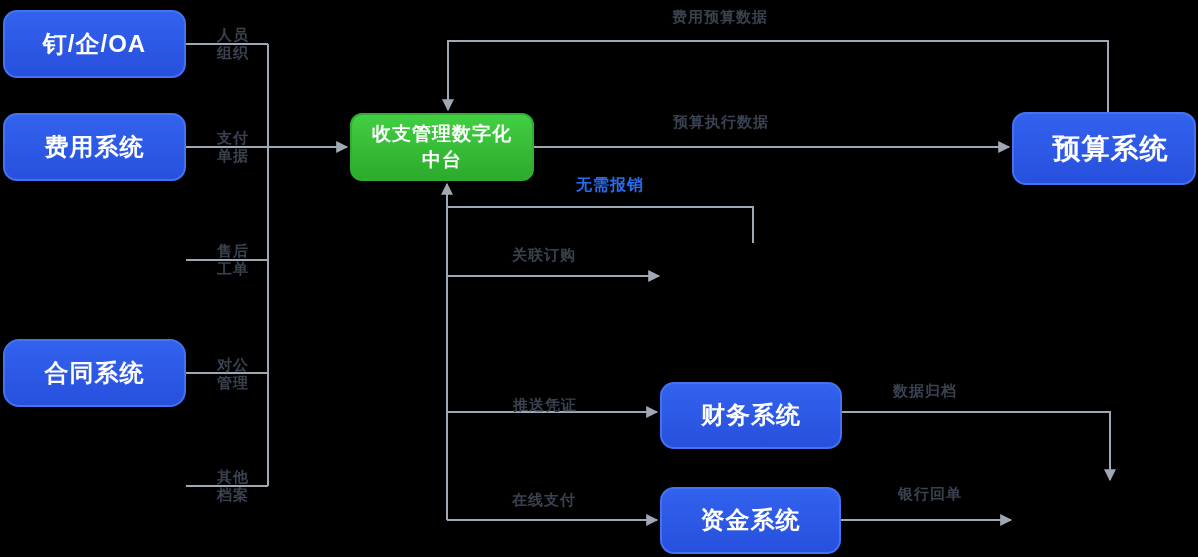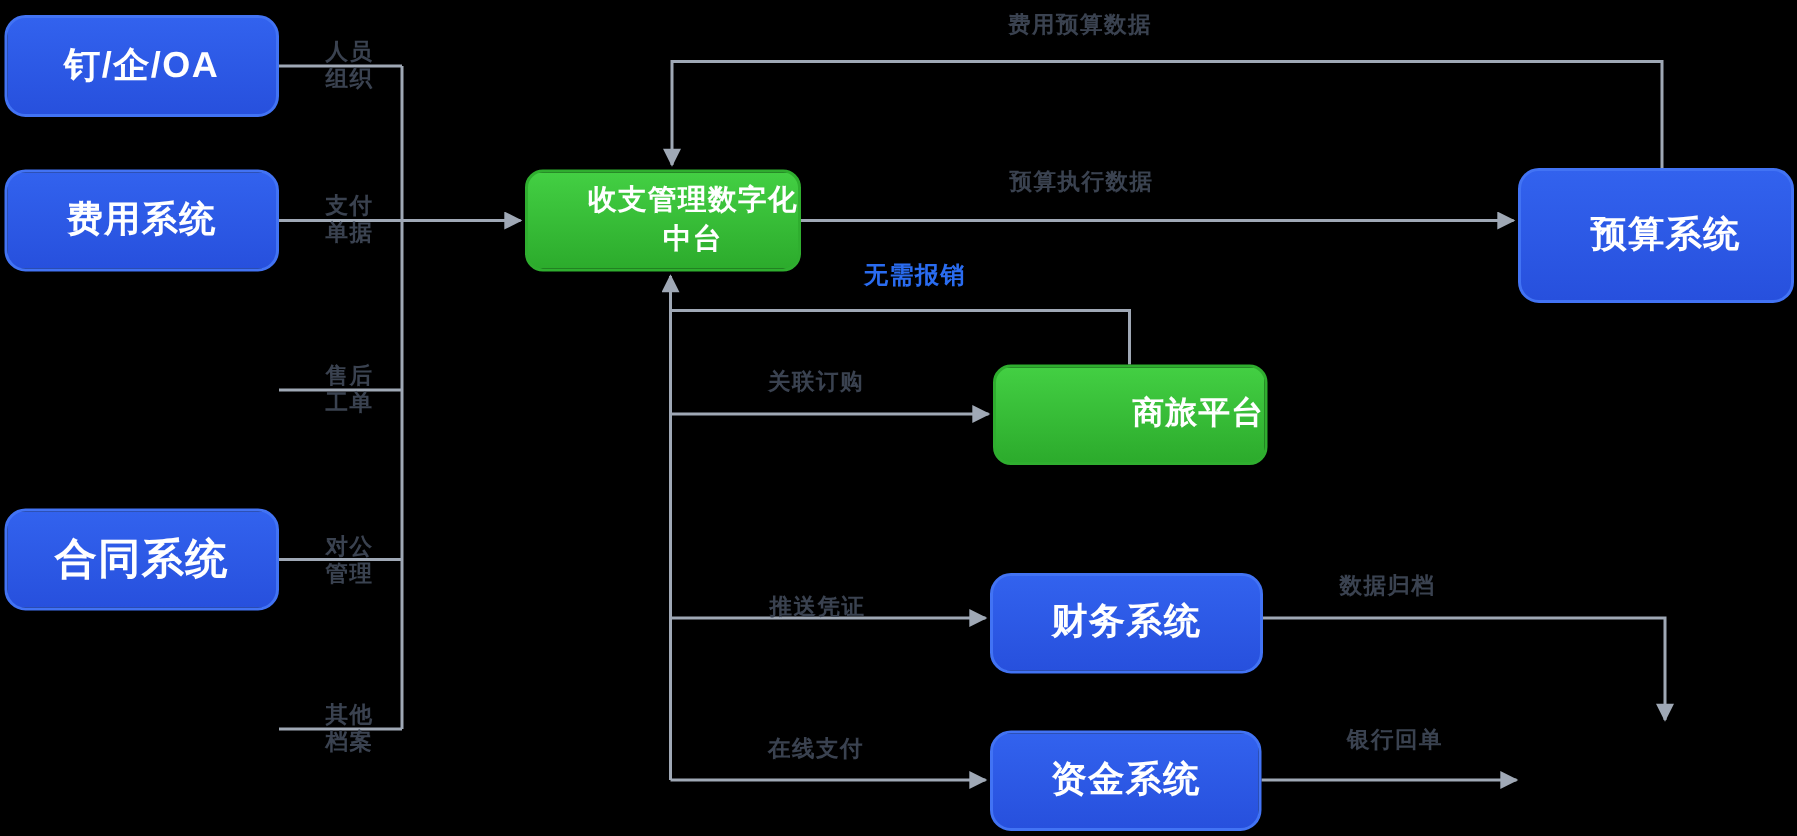--- a/index.html
+++ b/index.html
@@ -33,21 +33,20 @@
     letter-spacing:1px;
   }
   .node.blue{
     background:linear-gradient(180deg,var(--blue-top,#3262ee),var(--blue-bottom,#2750dd));
     border:2px solid var(--blue-border,#4273f4);
   }
   .node.green{
     background:linear-gradient(180deg,var(--green-top,#43cf43),var(--green-bottom,#2cab2c));
     border:2px solid var(--green-border,#2fae2f);
     border-radius:12px;
-    justify-content:flex-end;
   }
   .node-label{white-space:pre-line;line-height:1.35;}
 </style>
 </head>
 <body>
 
 <div id="canvas" style="--bg: #000000; --blue-top: #3262ee; --blue-bottom: #2750dd; --blue-border: #4273f4; --green-top: #43cf43; --green-bottom: #2cab2c; --green-border: #2fae2f; --edge-label: #3a4250; --edge-label-accent: #2a6cf0; --node-text: #ffffff;">
 
   <svg id="edges" width="1198" height="557" viewBox="0 0 1198 557">
     <defs>
@@ -90,32 +89,29 @@
   <span class="edge-label" style="left: 925px; top: 391px;">数据归档</span>
   <span class="edge-label" style="left: 544px; top: 500px;">在线支付</span>
   <span class="edge-label" style="left: 930px; top: 494px;">银行回单</span>
 
   <div class="node blue" style="left: 3px; top: 10px; width: 183px; height: 68px; font-size: 24px;">
       <span class="node-label">钉/企/OA</span>
     </div>
   <div class="node blue" style="left: 3px; top: 113px; width: 183px; height: 68px; font-size: 24px;">
       <span class="node-label">费用系统</span>
     </div>
-  <div class="node blue" style="left: 3px; top: 339px; width: 183px; height: 68px; font-size: 28px;">
+  <div class="node blue" style="left: 3px; top: 339px; width: 183px; height: 68px; font-size: 24px; border-radius: 16px;">
       <span class="node-label">合同系统</span>
     </div>
   <div class="node green" style="left: 350px; top: 113px; width: 184px; height: 68px; font-size: 19px;">
       <span class="node-label">收支管理数字化
 中台</span>
     </div>
-  <div class="node blue" style="left: 1012px; top: 112px; width: 184px; height: 90px; font-size: 24px; padding-left: 13px;">
+  <div class="node blue" style="left: 1012px; top: 112px; width: 184px; height: 73px; font-size: 28px; padding-left: 13px;">
       <span class="node-label">预算系统</span>
-    </div>
-  <div class="node green" style="left: 662px; top: 243px; width: 183px; height: 67px; font-size: 21px;">
-      <span class="node-label">商旅平台</span>
     </div>
   <div class="node blue" style="left: 660px; top: 487px; width: 181px; height: 67px; font-size: 24px;">
       <span class="node-label">资金系统</span>
     </div>
   <div class="node blue" style="left: 660px; top: 382px; width: 182px; height: 67px; font-size: 24px;">
       <span class="node-label">财务系统</span>
     </div>
 
 </div>
 

